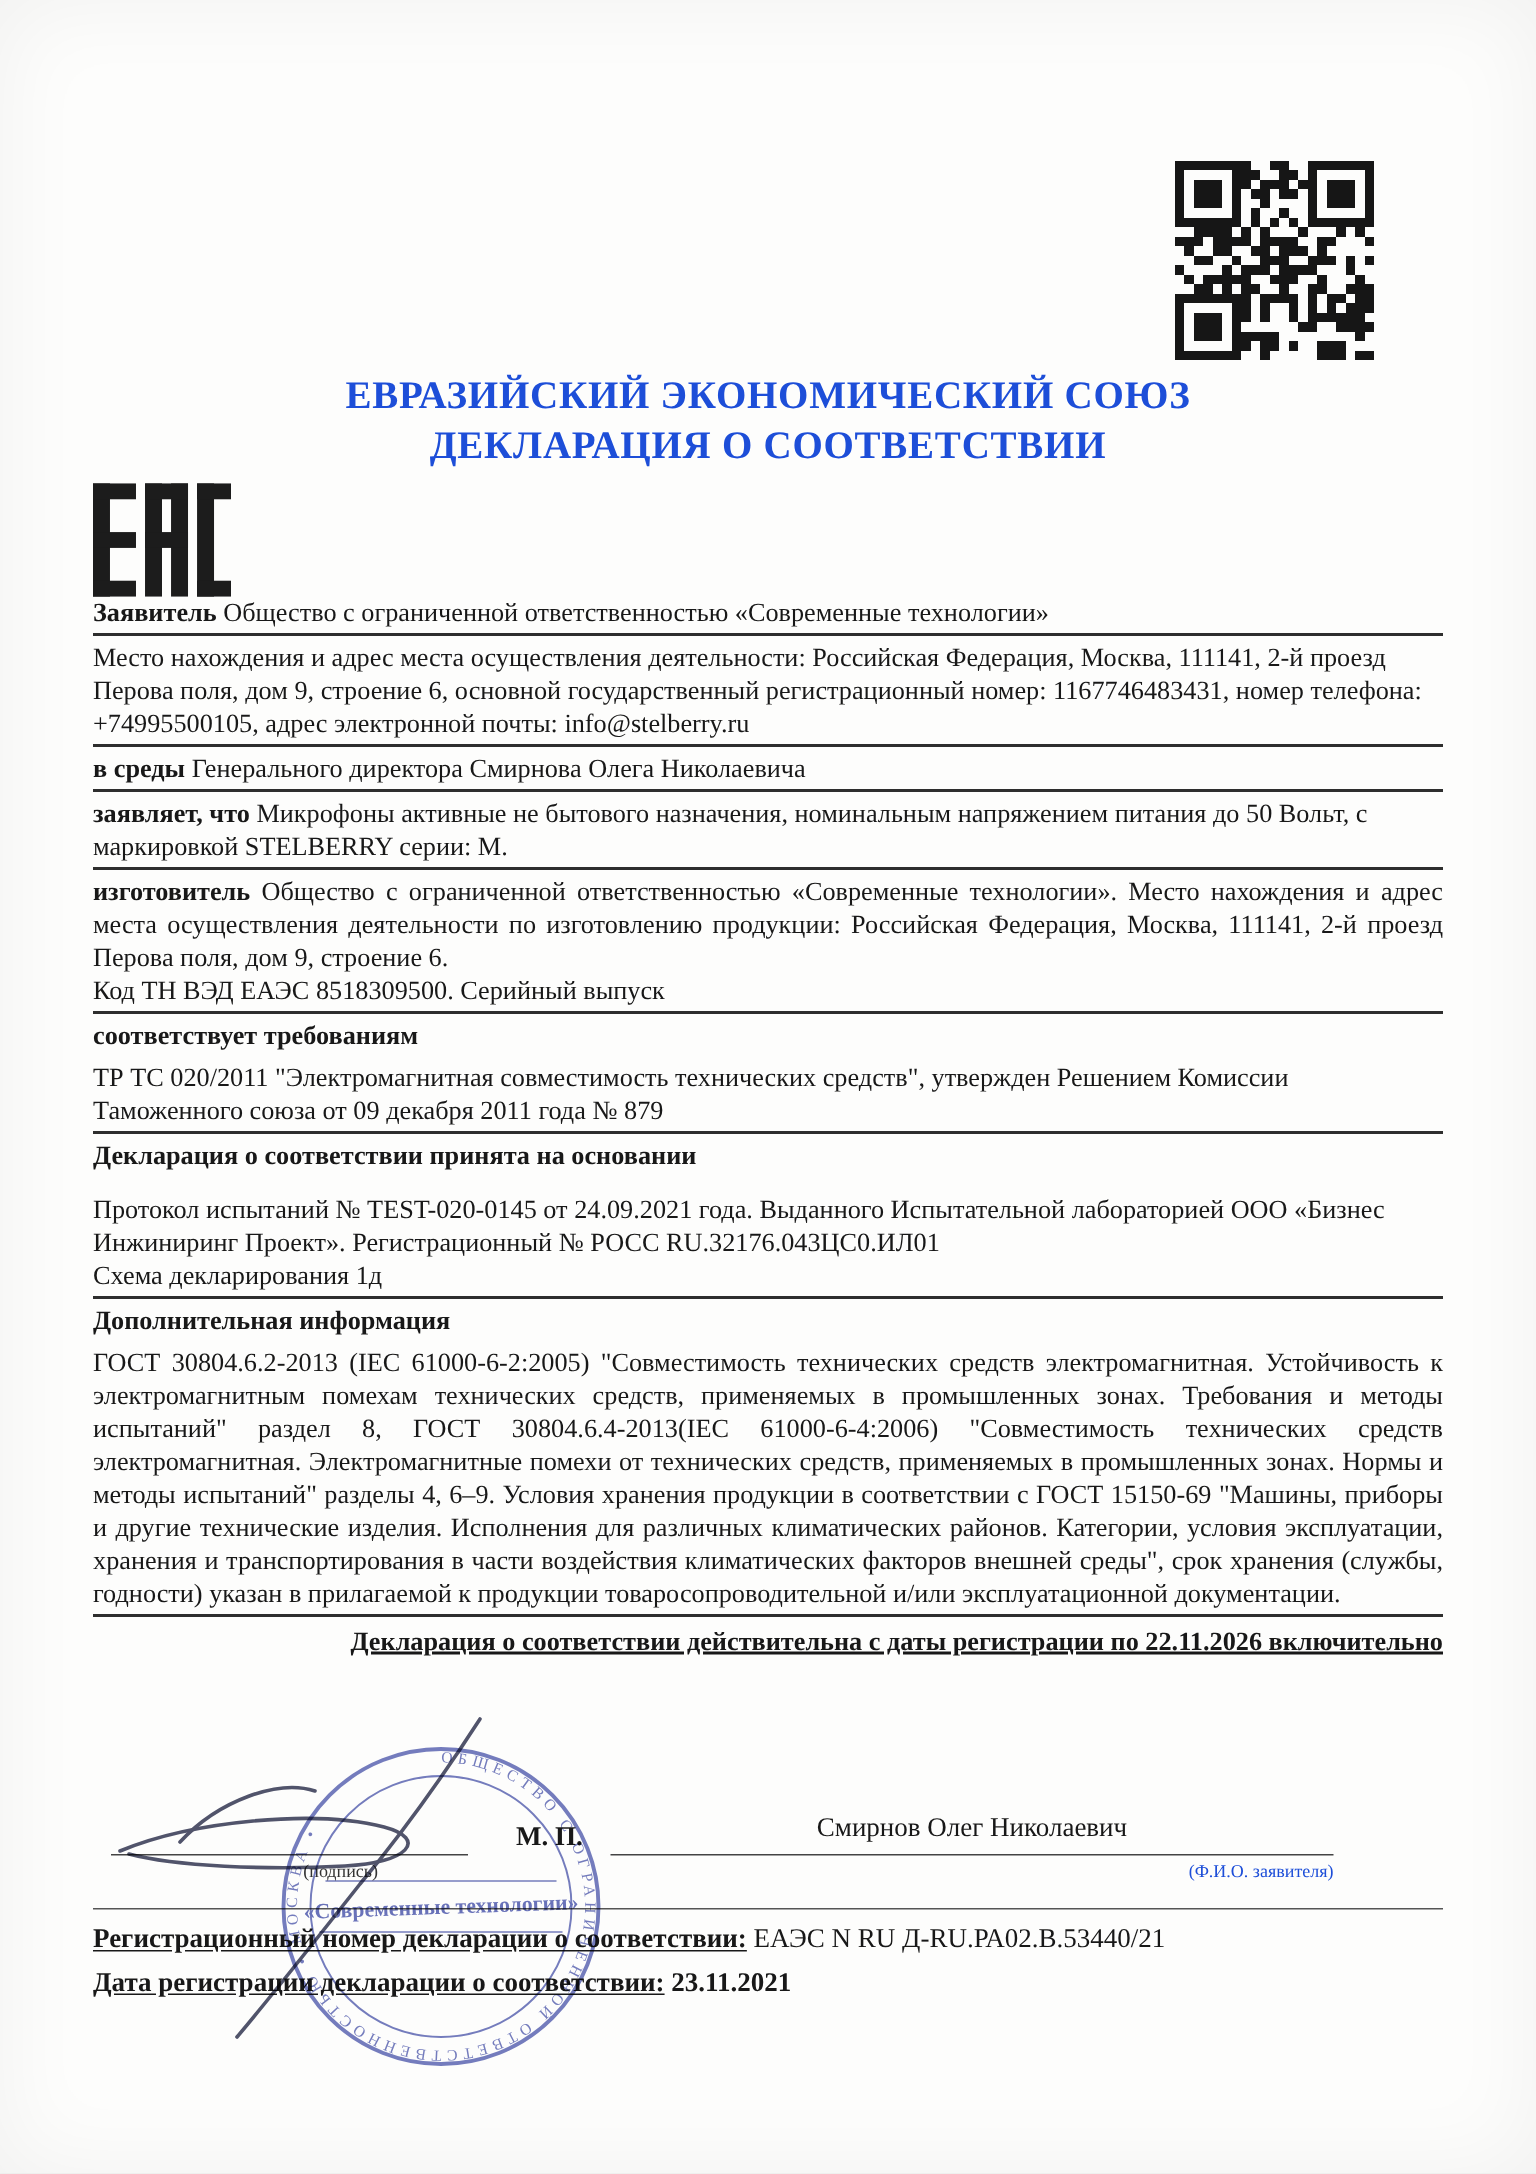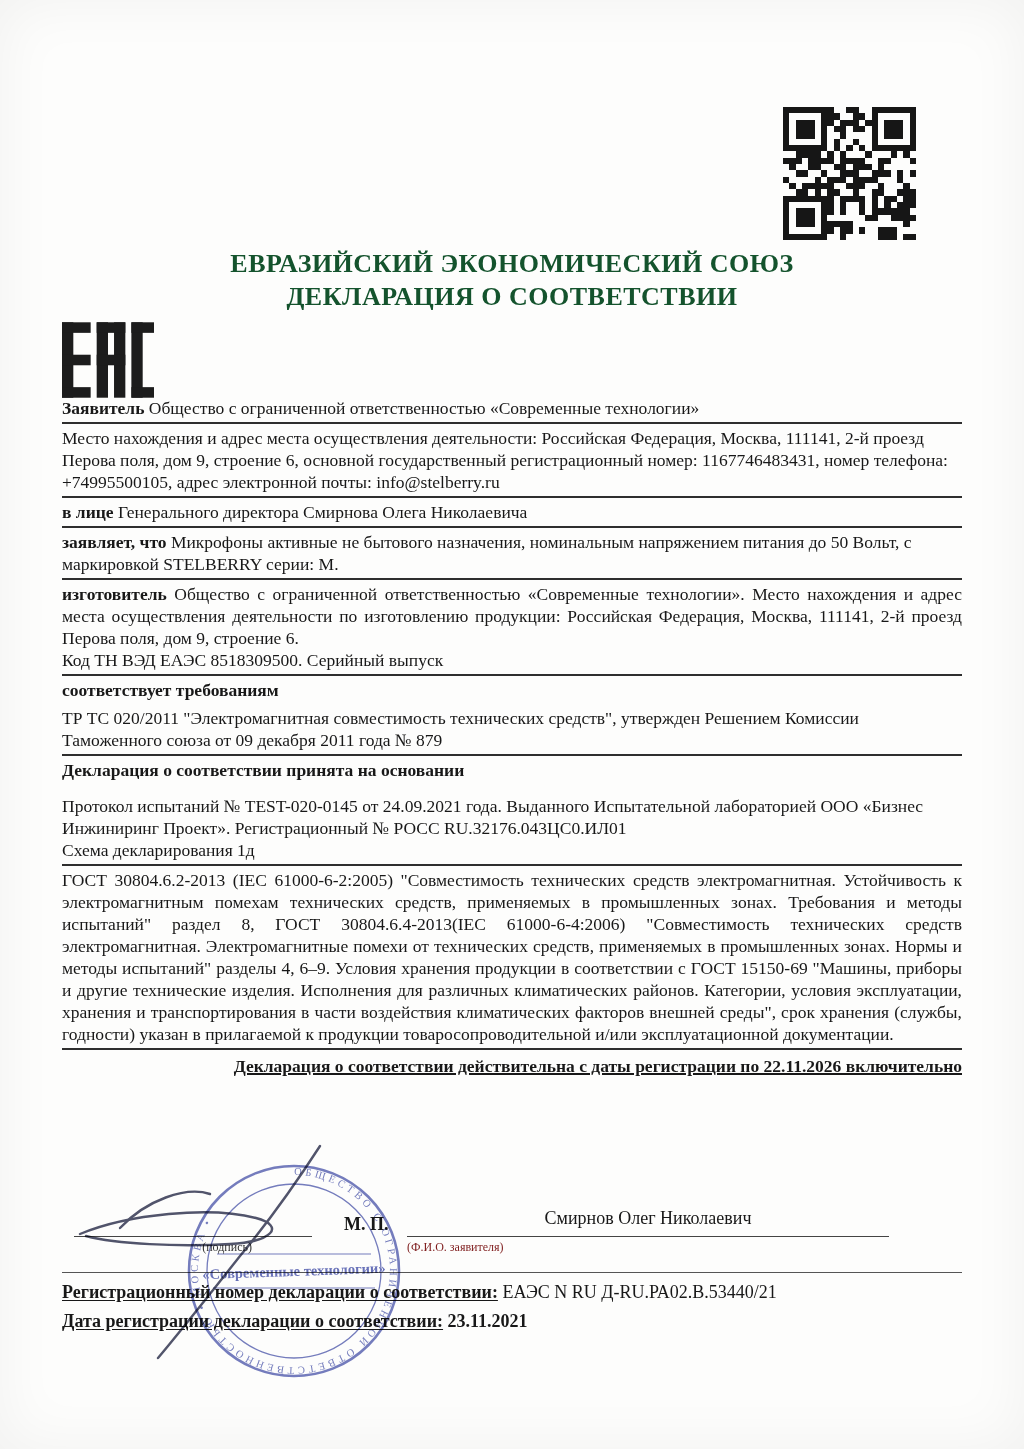--- a/index.html
+++ b/index.html
@@ -4,38 +4,38 @@
 <style>
   html,body{margin:0;padding:0;background:#e9e9e9;}
   .page{
     position:relative;width:1024px;height:1449px;margin:0 auto;
     background:#fdfdfc;overflow:hidden;
     font-family:"Liberation Serif","DejaVu Serif",serif;
     color:#181818;
     box-shadow:inset 0 0 60px rgba(0,0,0,0.05);
   }
   .titles{position:absolute;top:247px;left:0;width:1024px;text-align:center;}
-  .titles .t1,.titles .t2{font-weight:bold;font-size:26px;line-height:33px;color:#14532d;letter-spacing:.5px;}
+  .titles .t1,.titles .t2{font-weight:bold;font-size:26px;line-height:33px;color:#1d4ed8;letter-spacing:.5px;}
   .qr{position:absolute;left:776px;top:107px;width:147px;height:133px;}
   .eac{position:absolute;left:62px;top:318px;width:92px;height:84px;}
   .content{position:absolute;left:62px;top:394px;width:900px;font-size:17.5px;line-height:22px;}
   .row{padding:3px 0;}
   .rule{border-bottom:2px solid #2e2e2e;}
   .b{font-weight:bold;}
   .just{text-align:justify;}
   .gap{height:8px;}
   .validity{padding:5px 0 3px 0;text-align:right;}
   .validity span{text-decoration:underline;text-underline-offset:1px;text-decoration-thickness:1.5px;}
   .sig-block{position:absolute;left:62px;top:1182px;width:900px;height:90px;border-bottom:1.5px solid #555;}
   .mp{position:absolute;left:282px;top:32px;font-weight:bold;font-size:18px;}
   .sig-line{position:absolute;left:12px;top:54px;width:238px;border-bottom:1.5px solid #444;}
   .sig-caption{position:absolute;left:30px;top:58px;width:160px;text-align:right;font-size:12px;color:#333;}
   .fio-line{position:absolute;left:345px;top:54px;width:482px;border-bottom:1.5px solid #444;}
   .fio-name{position:absolute;left:345px;top:26px;width:482px;text-align:center;font-size:18px;}
-  .fio-caption{position:absolute;left:345px;top:58px;width:482px;text-align:left;font-size:12px;color:#7f1d1d;}
+  .fio-caption{position:absolute;left:345px;top:58px;width:482px;text-align:right;font-size:12px;color:#1d4ed8;}
   .footer{position:absolute;left:62px;top:1278px;width:900px;font-size:18px;line-height:29px;}
   .footer .lbl{font-weight:bold;text-decoration:underline;text-underline-offset:2px;}
   .footer .v2{font-weight:bold;}
   .stamp-svg{position:absolute;left:183px;top:1160px;width:222px;height:222px;mix-blend-mode:multiply;opacity:.9;pointer-events:none;}
   .scribble{position:absolute;left:58px;top:1128px;width:300px;height:240px;mix-blend-mode:multiply;pointer-events:none;}
 </style>
 </head>
 <body>
 
 <div class="page">
@@ -310,41 +310,42 @@
       <rect x="92" y="86" width="30" height="14"></rect>
     </g>
   </svg>
 
   <div class="content">
 
     <div class="row rule"><span class="b">Заявитель</span><span> Общество с ограниченной ответственностью «Современные технологии»</span></div>
 
     <div class="row rule"><span>Место нахождения и адрес места осуществления деятельности: Российская Федерация, Москва, 111141, 2-й проезд Перова поля, дом 9, строение 6, основной государственный регистрационный номер: 1167746483431, номер телефона: +74995500105, адрес электронной почты: info@stelberry.ru</span></div>
 
-    <div class="row rule"><span class="b">в лице</span><span> Генерального директора Смирнова Олега Николаевича</span></div>
+    <div class="row rule"><span class="b">в среды</span><span> Генерального директора Смирнова Олега Николаевича</span></div>
 
     <div class="row rule"><span class="b">заявляет, что</span><span> Микрофоны активные не бытового назначения, номинальным напряжением питания до 50 Вольт, с маркировкой STELBERRY серии: М.</span></div>
 
     <div class="row rule">
       <div class="just"><span class="b">изготовитель</span><span> Общество с ограниченной ответственностью «Современные технологии». Место нахождения и адрес места осуществления деятельности по изготовлению продукции: Российская Федерация, Москва, 111141, 2-й проезд Перова поля, дом 9, строение 6.</span></div>
       <div>Код ТН ВЭД ЕАЭС 8518309500. Серийный выпуск</div>
     </div>
 
     <div class="row b">соответствует требованиям</div>
 
     <div class="row rule"><span>ТР ТС 020/2011 "Электромагнитная совместимость технических средств", утвержден Решением Комиссии Таможенного союза от 09 декабря 2011 года № 879</span></div>
 
     <div class="row b">Декларация о соответствии принята на основании</div>
     <div class="gap"></div>
 
     <div class="row rule">
       <div>Протокол испытаний № TEST-020-0145 от 24.09.2021 года. Выданного Испытательной лабораторией ООО «Бизнес Инжиниринг Проект». Регистрационный № РОСС RU.32176.043ЦС0.ИЛ01</div>
       <div>Схема декларирования 1д</div>
     </div>
 
+    <div class="row b">Дополнительная информация</div>
 
     <div class="row rule just"><span>ГОСТ 30804.6.2-2013 (IEC 61000-6-2:2005) "Совместимость технических средств электромагнитная. Устойчивость к электромагнитным помехам технических средств, применяемых в промышленных зонах. Требования и методы испытаний" раздел 8, ГОСТ 30804.6.4-2013(IEC 61000-6-4:2006) "Совместимость технических средств электромагнитная. Электромагнитные помехи от технических средств, применяемых в промышленных зонах. Нормы и методы испытаний" разделы 4, 6–9. Условия хранения продукции в соответствии с ГОСТ 15150-69 "Машины, приборы и другие технические изделия. Исполнения для различных климатических районов. Категории, условия эксплуатации, хранения и транспортирования в части воздействия климатических факторов внешней среды", срок хранения (службы, годности) указан в прилагаемой к продукции товаросопроводительной и/или эксплуатационной документации.</span></div>
 
     <div class="validity b"><span>Декларация о соответствии действительна с даты регистрации по  22.11.2026 включительно</span></div>
   </div>
 
   <div class="sig-block">
     <div class="mp">М. П.</div>
     <div class="sig-line"></div>
     <div class="sig-caption">(подпись)</div>

